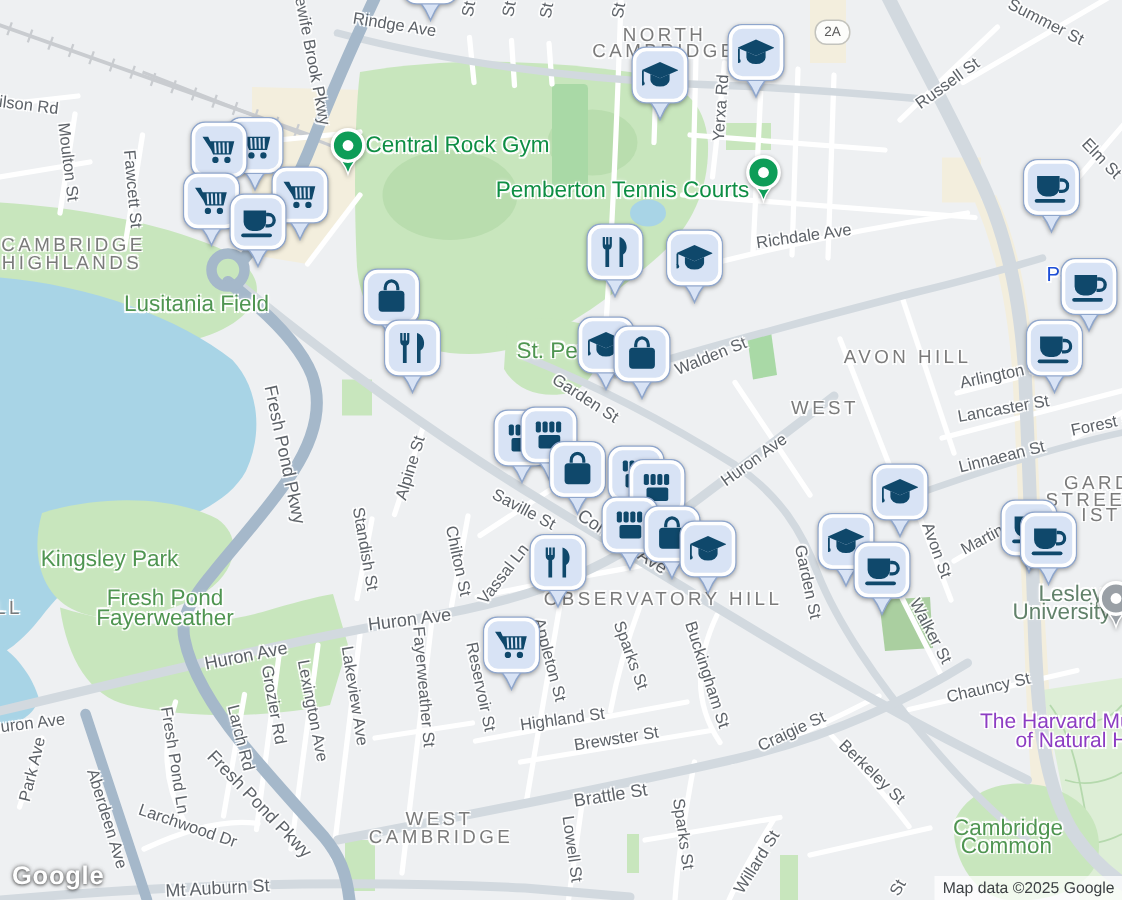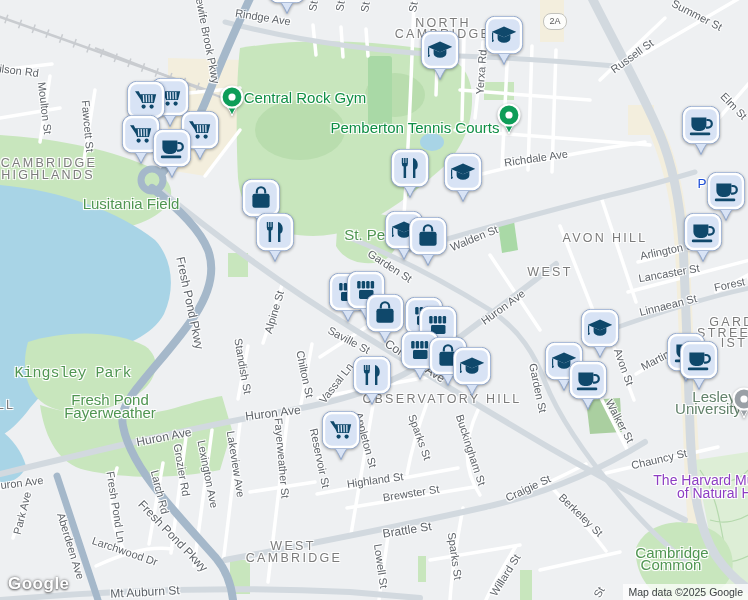--- a/index.html
+++ b/index.html
@@ -264,21 +264,21 @@
       <div class="lbl area" style="left: 605px; top: 238px; --r: 0deg;">AVON HILL</div>
       <div class="lbl area" style="left: 550px; top: 272px; --r: 0deg;">WEST</div>
       <div class="lbl area" style="left: 442px; top: 399px; --r: 0deg;">OBSERVATORY HILL</div>
       <div class="lbl area" style="left: 293px; top: 546px; --r: 0deg;">WEST</div>
       <div class="lbl area" style="left: 294px; top: 558px; --r: 0deg;">CAMBRIDGE</div>
       <div class="lbl area" style="left: 732px; top: 322px; --r: 0deg;">GARD</div>
       <div class="lbl area" style="left: 737px; top: 333px; --r: 0deg;">STREET H</div>
       <div class="lbl area" style="left: 734px; top: 343px; --r: 0deg;">IST</div>
       <div class="lbl area" style="left: 6px; top: 405px; --r: 0deg;">LL</div>
       <div class="lbl park" style="left: 99px; top: 203px; margin-left: 32px; --r: 0deg;">Lusitania Field</div>
-      <div class="lbl park" style="left: 73px; top: 373px; font-family: Liberation Mono, monospace; --r: 0deg;">Kingsley Park</div>
+      <div class="lbl park" style="left: 73px; top: 373px; --r: 0deg;">Kingsley Park</div>
       <div class="lbl park" style="left: 110px; top: 399px; --r: 0deg;">Fresh Pond</div>
       <div class="lbl park" style="left: 110px; top: 412px; --r: 0deg;">Fayerweather</div>
       <div class="lbl park" style="left: 672px; top: 552px; --r: 0deg;">Cambridge</div>
       <div class="lbl park" style="left: 671px; top: 564px; --r: 0deg;">Common</div>
       <div class="lbl park" style="left: 371px; top: 234px; --r: 0deg;">St. Pete</div>
       <div class="lbl poi-green" style="left: 305px; top: 97px; --r: 0deg;">Central Rock Gym</div>
       <div class="lbl poi-green" style="left: 415px; top: 114px; margin-top: 13px; --r: 0deg;">Pemberton Tennis Courts</div>
       <div class="lbl poi-school" style="left: 714px; top: 396px; --r: 0deg;">Lesley</div>
       <div class="lbl poi-school" style="left: 708px; top: 408px; --r: 0deg;">University</div>
       <div class="lbl poi-purple" style="left: 721px; top: 480px; --r: 0deg;">The Harvard Museum</div>

